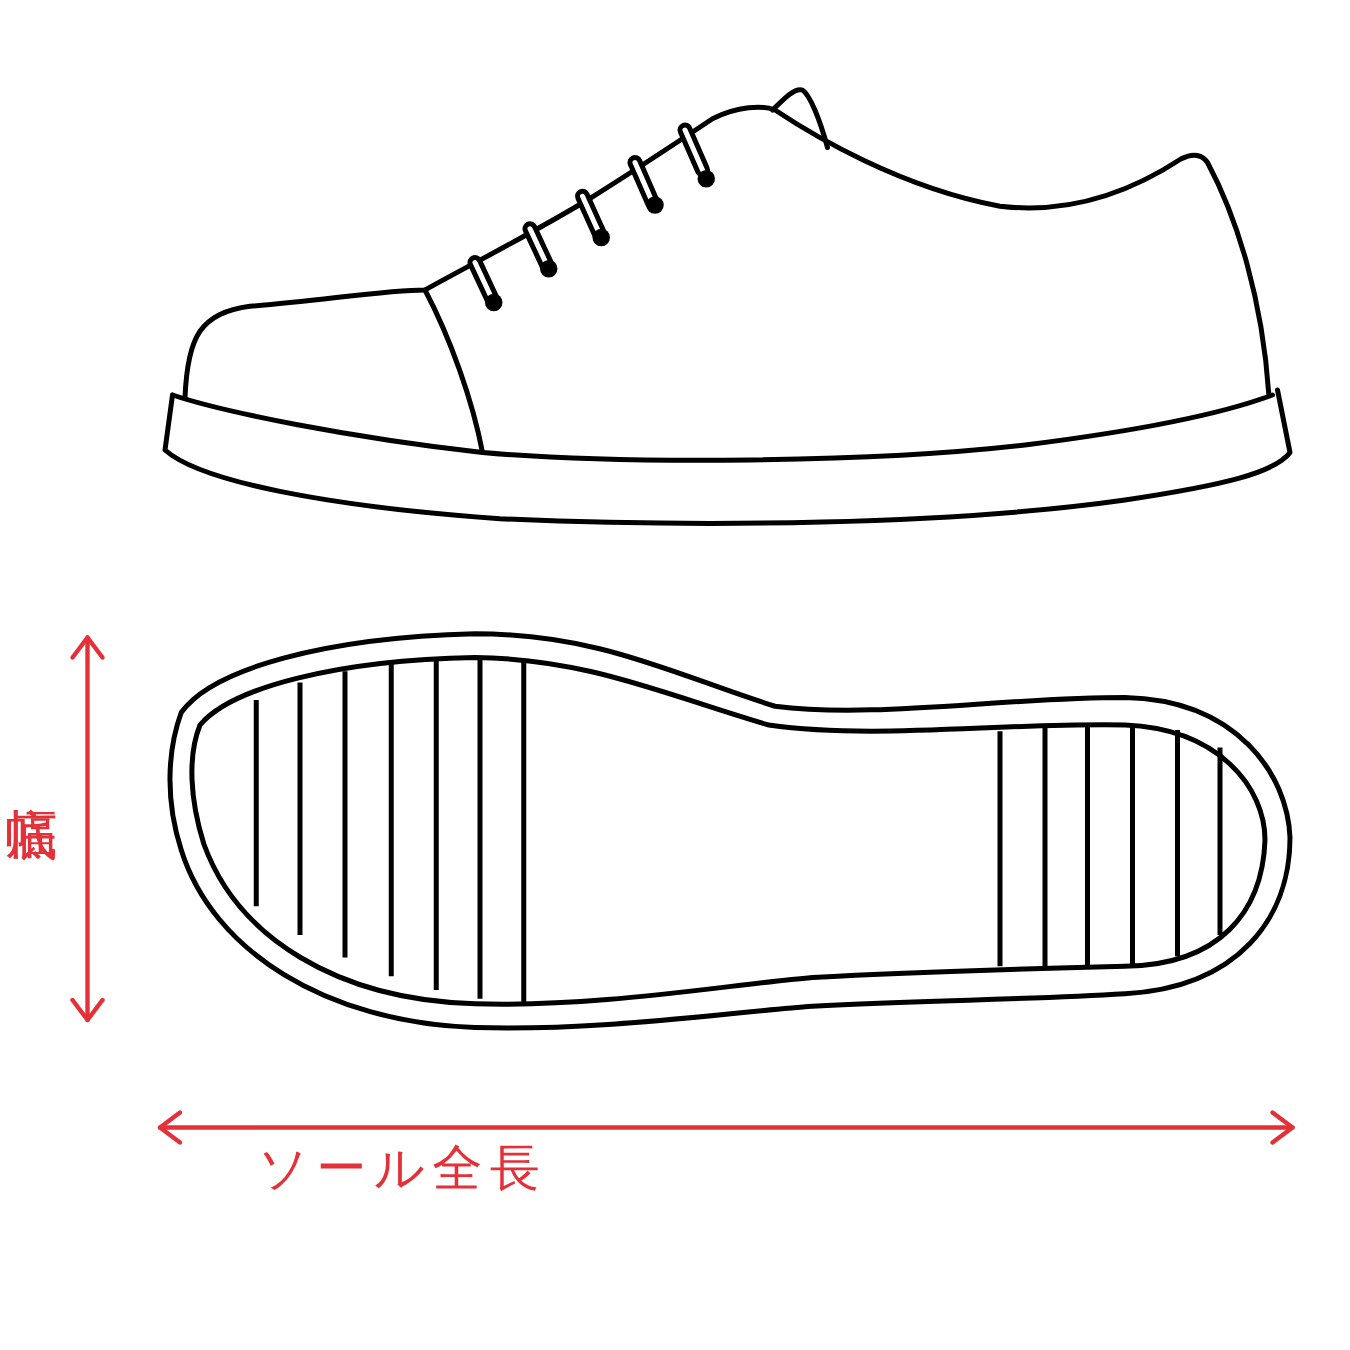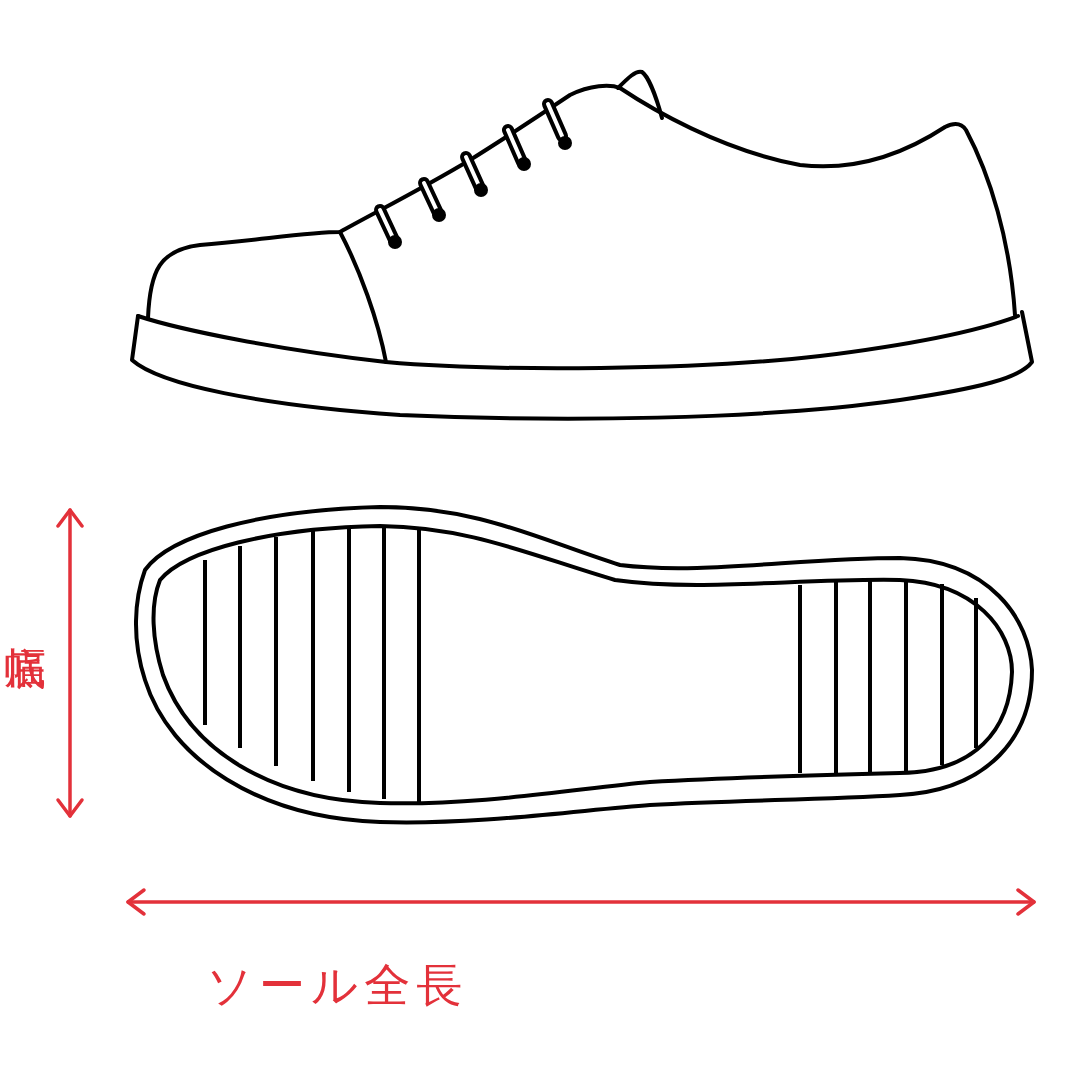--- a/index.html
+++ b/index.html
@@ -1,21 +1,21 @@
 <!DOCTYPE html>
 <html><head>
   <meta charset="utf-8">
   <style>
     html, body { margin: 0; padding: 0; background: #ffffff; }
     body { width: 1080px; height: 1080px; position: relative; overflow: hidden;
            font-family: "DejaVu Sans", sans-serif; }
     .diagram { position: absolute; left: 0; top: 0; width: 1080px; height: 1080px; }
     .label { position: absolute; color: #e3313a; font-family: "DejaVu Sans", sans-serif; line-height: 1; }
     .label-width { left: 0px; top: 612px; font-size: 42px; width: 46px; writing-mode: vertical-rl; letter-spacing: 2px; }
-    .label-length { left: 206px; top: 962px; font-size: 46px; letter-spacing: 6px; white-space: nowrap; }
+    .label-length { left: 206px; top: 915px; font-size: 40px; letter-spacing: 6px; white-space: nowrap; }
   </style>
 </head>
 <body>
 
 <svg class="diagram" viewBox="0 0 1080 1080" xmlns="http://www.w3.org/2000/svg">
 
   <g fill="none" stroke="#000" stroke-width="4" stroke-linejoin="round" stroke-linecap="round">
 
     <path d="M618,88 C628,78 636,70 642,72 C648,76 656,96 662,118"></path>
 

